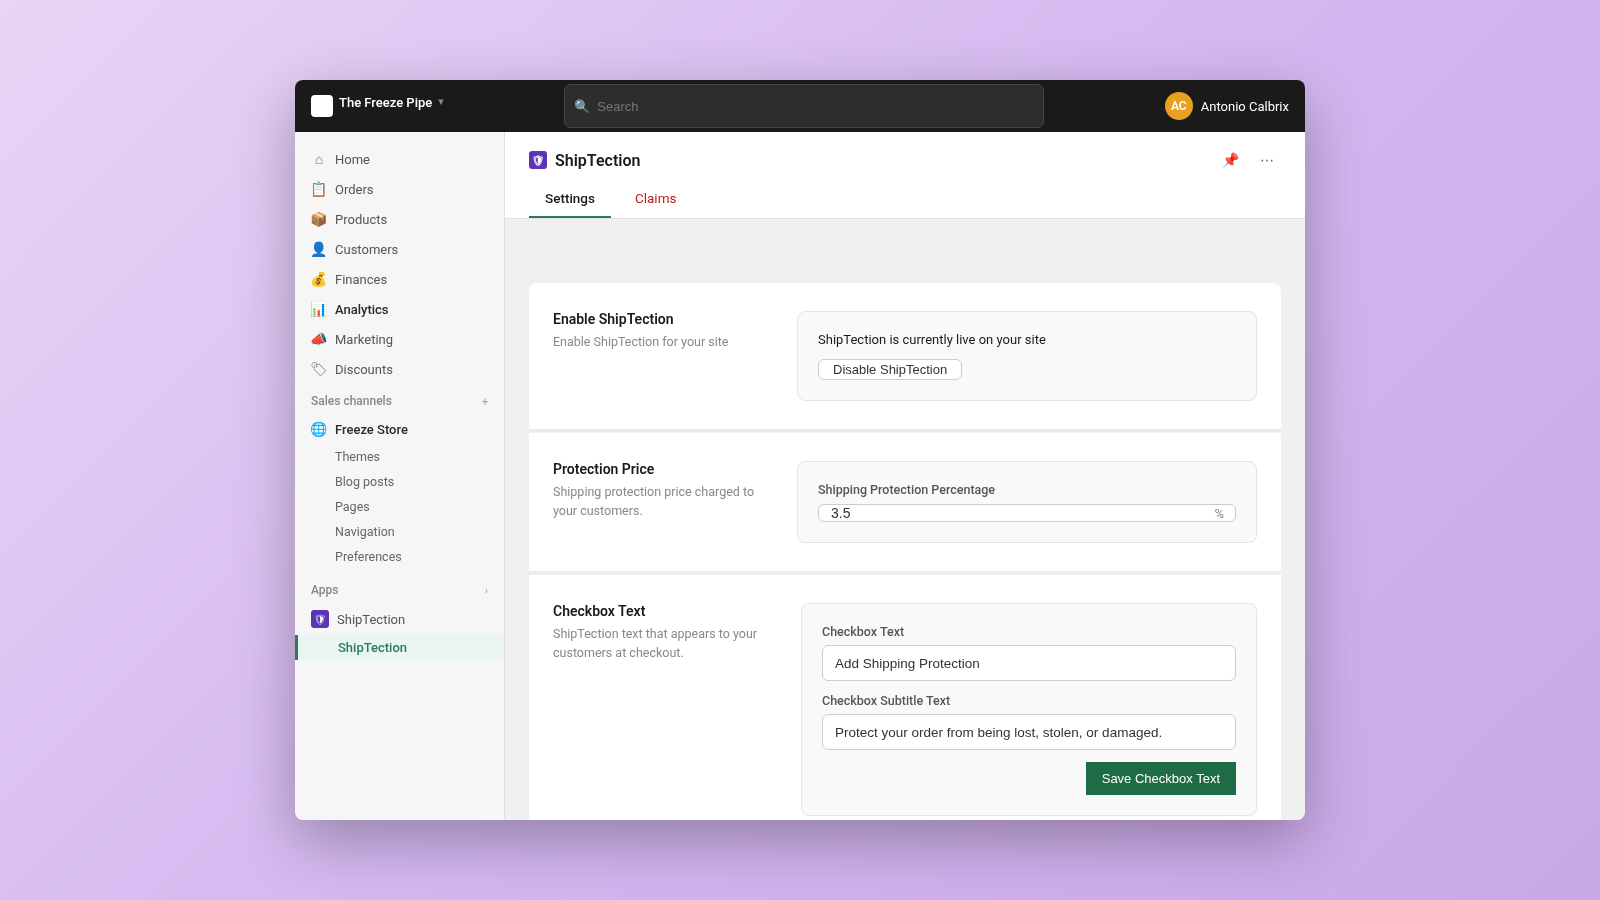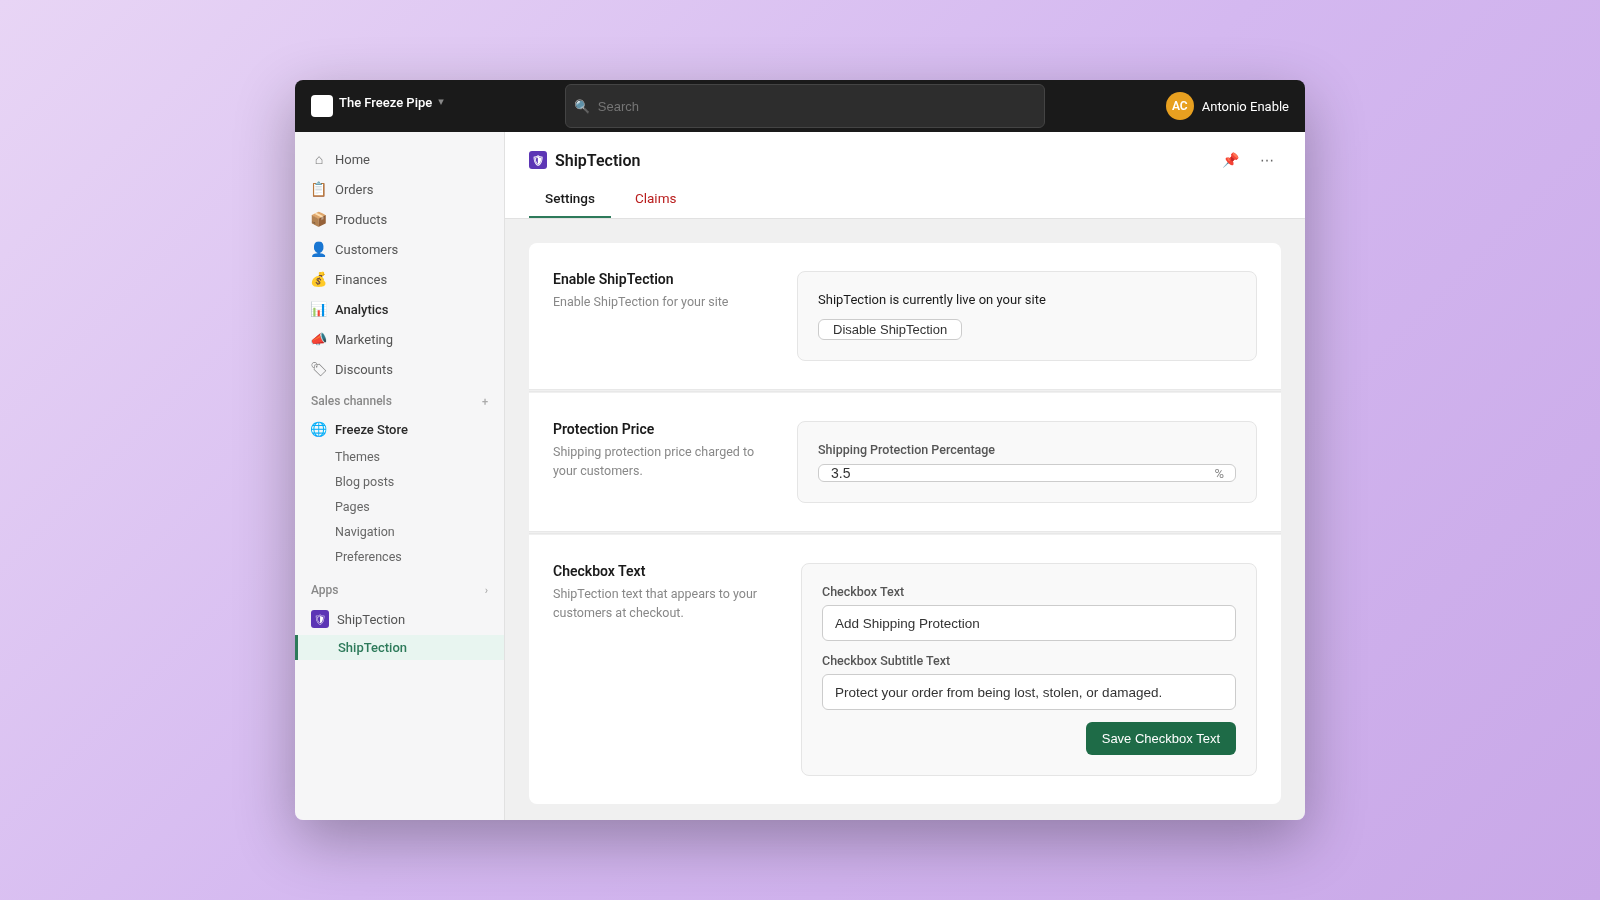--- a/index.html
+++ b/index.html
@@ -252,21 +252,21 @@
       gap: 1px;
     }
     .section-row {
       display: flex;
       background: #fff;
       border-radius: 0;
       padding: 28px 24px;
       gap: 24px;
       border-bottom: 1px solid #e8e8e8;
     }
-    .section-row:first-child { border-radius: 8px 8px 0 0; }
+    .section-row:first-child { border-radius: 8px 8px 0 0; margin-top: 40px; }
     .section-row:last-child { border-radius: 0 0 8px 8px; border-bottom: none; gap: 28px; }
     .section-left {
       width: 220px;
       flex-shrink: 0;
     }
     .section-title {
       font-size: 14px;
       font-weight: 600;
       color: #1a1a1a;
       margin-bottom: 6px;
@@ -334,21 +334,21 @@
       font-size: 13.5px;
       color: #333;
       outline: none;
       background: #fff;
       margin-bottom: 12px;
     }
     .save-btn {
       background: #1e6b47;
       color: #fff;
       border: none;
-      border-radius: 6px;
+      border-radius: 0;
       padding: 9px 16px;
       font-size: 13px;
       font-weight: 500;
       cursor: pointer;
       float: right;
     }
     .divider {
       height: 1px;
       background: #e8e8e8;
     }
@@ -365,21 +365,21 @@
       <span class="store-chevron">▾</span>
     </div>
     <div class="search-bar">
       <div class="search-wrapper">
         <span class="search-icon-inner">🔍</span>
         <input class="search-input" type="text" placeholder="Search" style="">
       </div>
     </div>
     <div class="user-area">
       <div class="avatar">AC</div>
-      <span>Antonio Enable</span>
+      <span>Antonio Calbrix</span>
     </div>
   </div>
 
   <div class="main-layout">
 
     <div class="sidebar">
       <div class="sidebar-item">
         <span class="sidebar-icon">⌂</span>
         <span>Home</span>
       </div>

